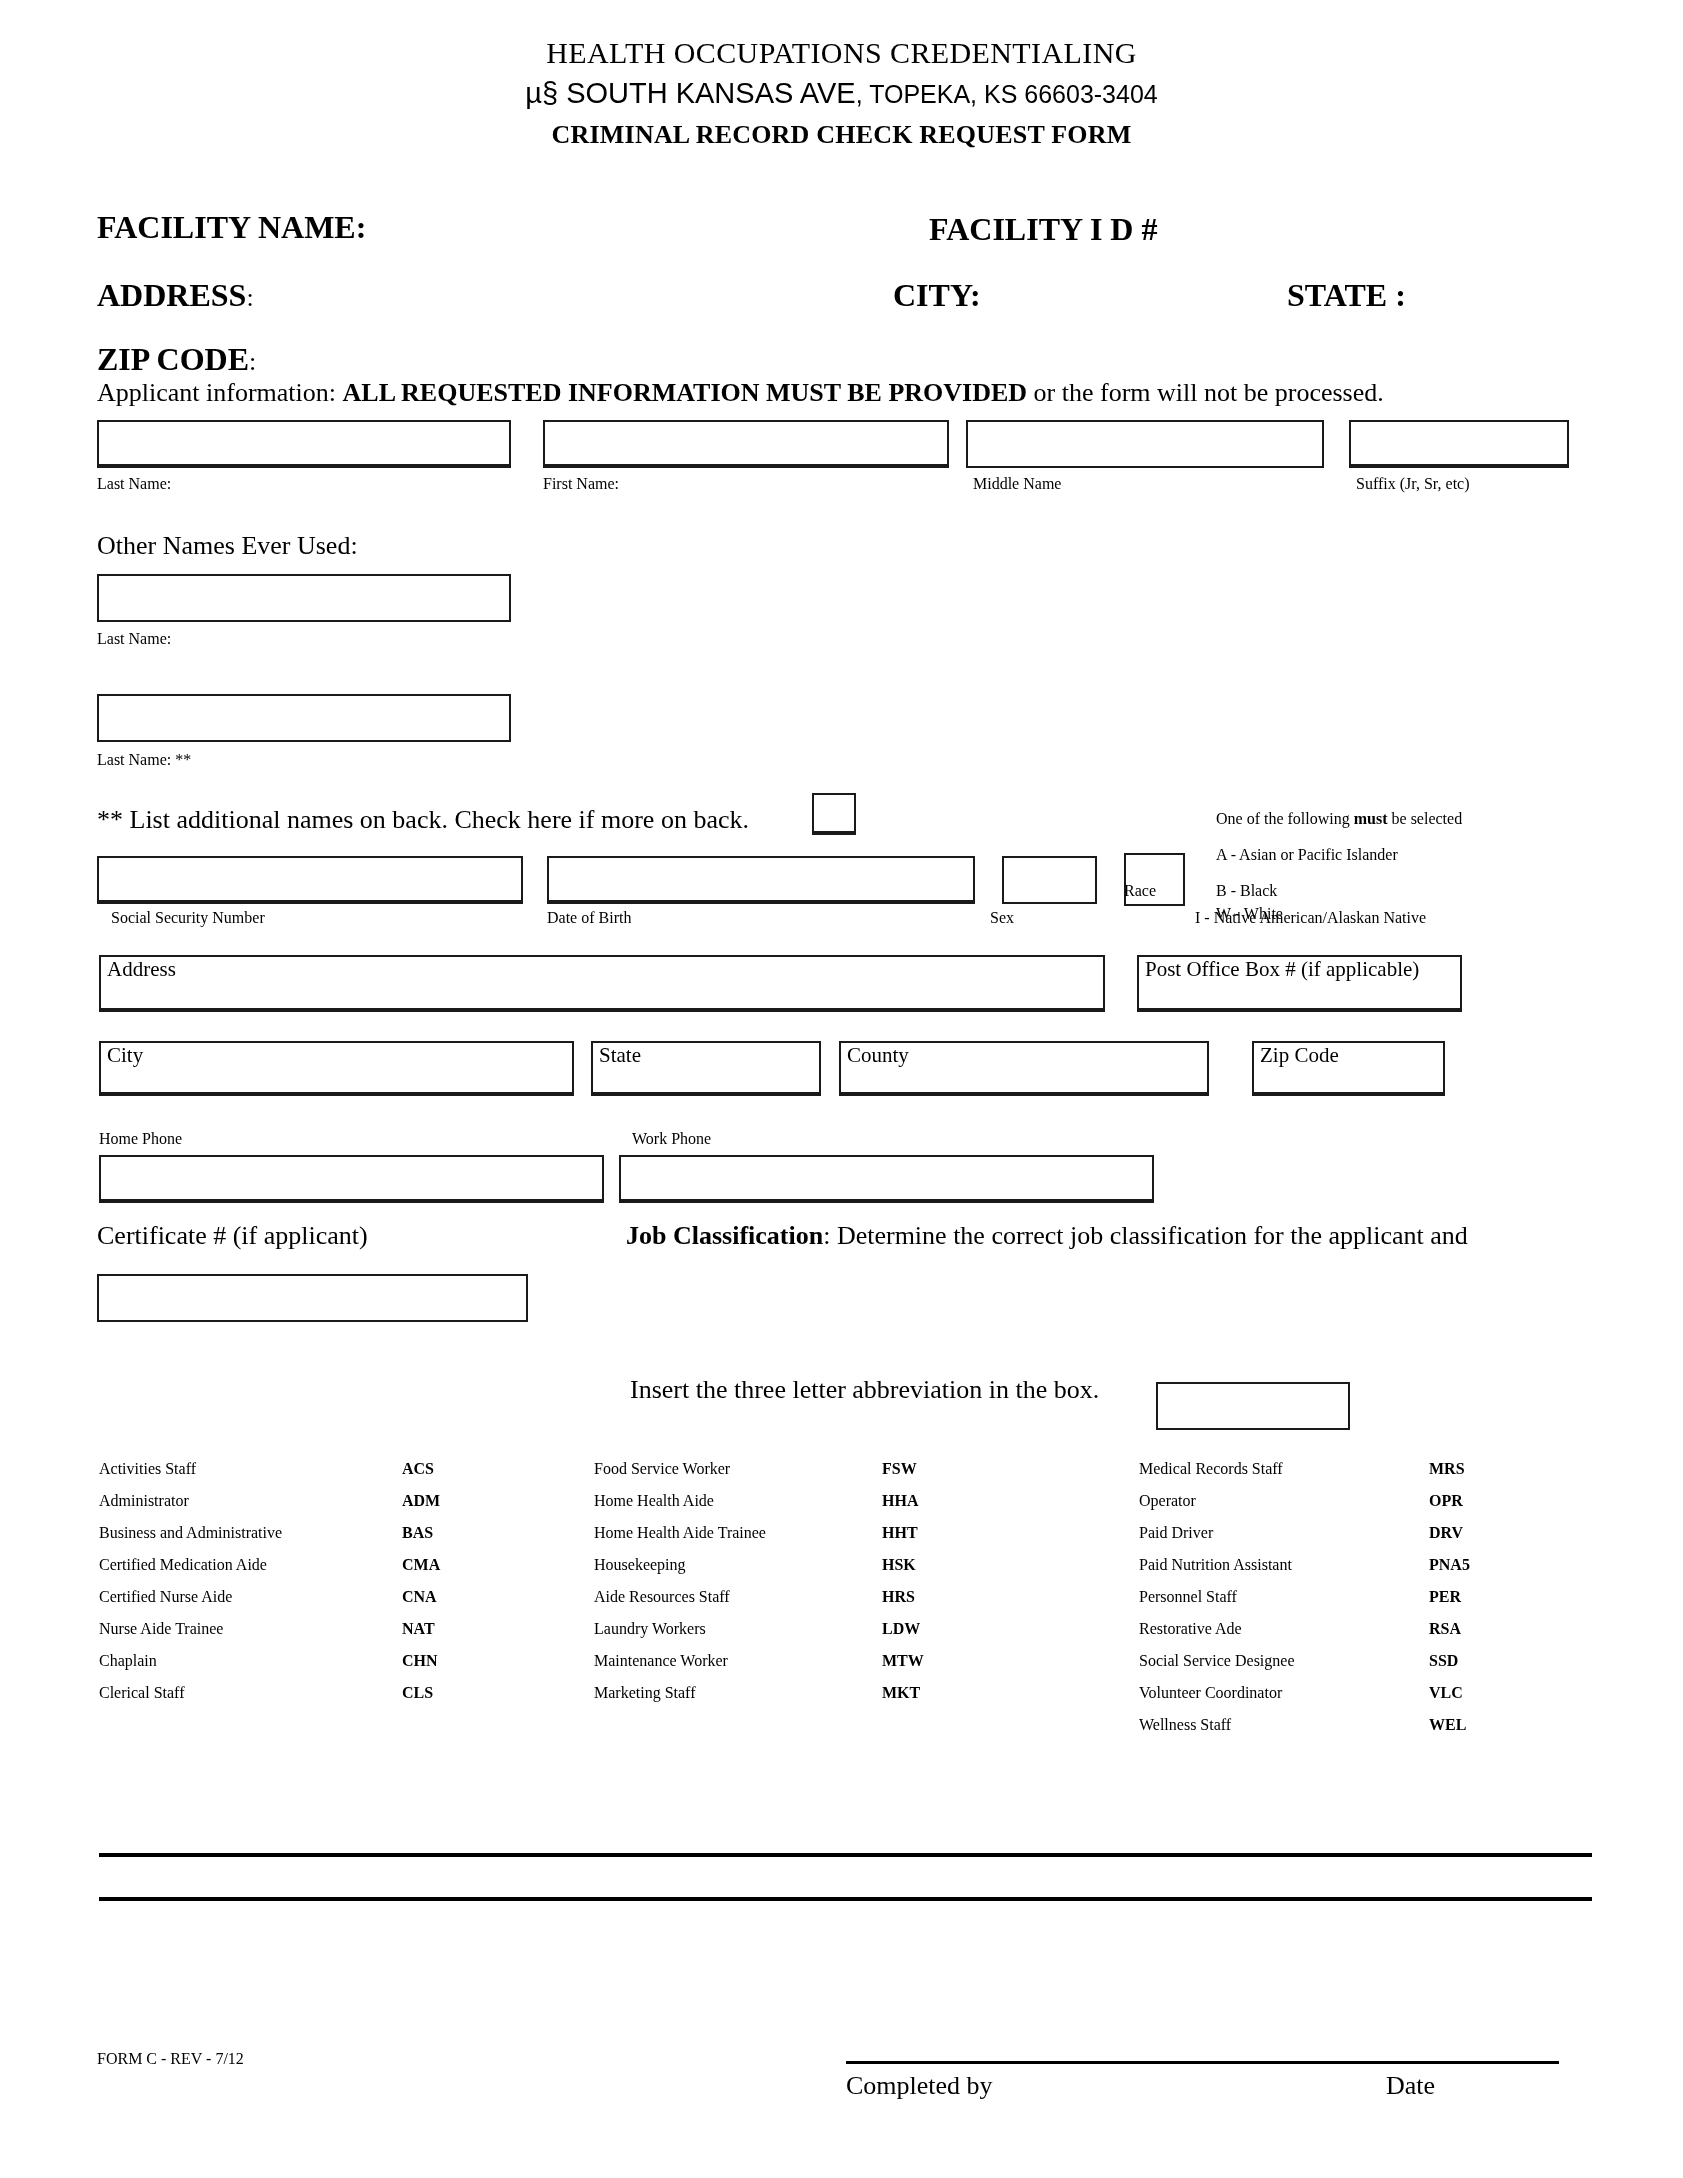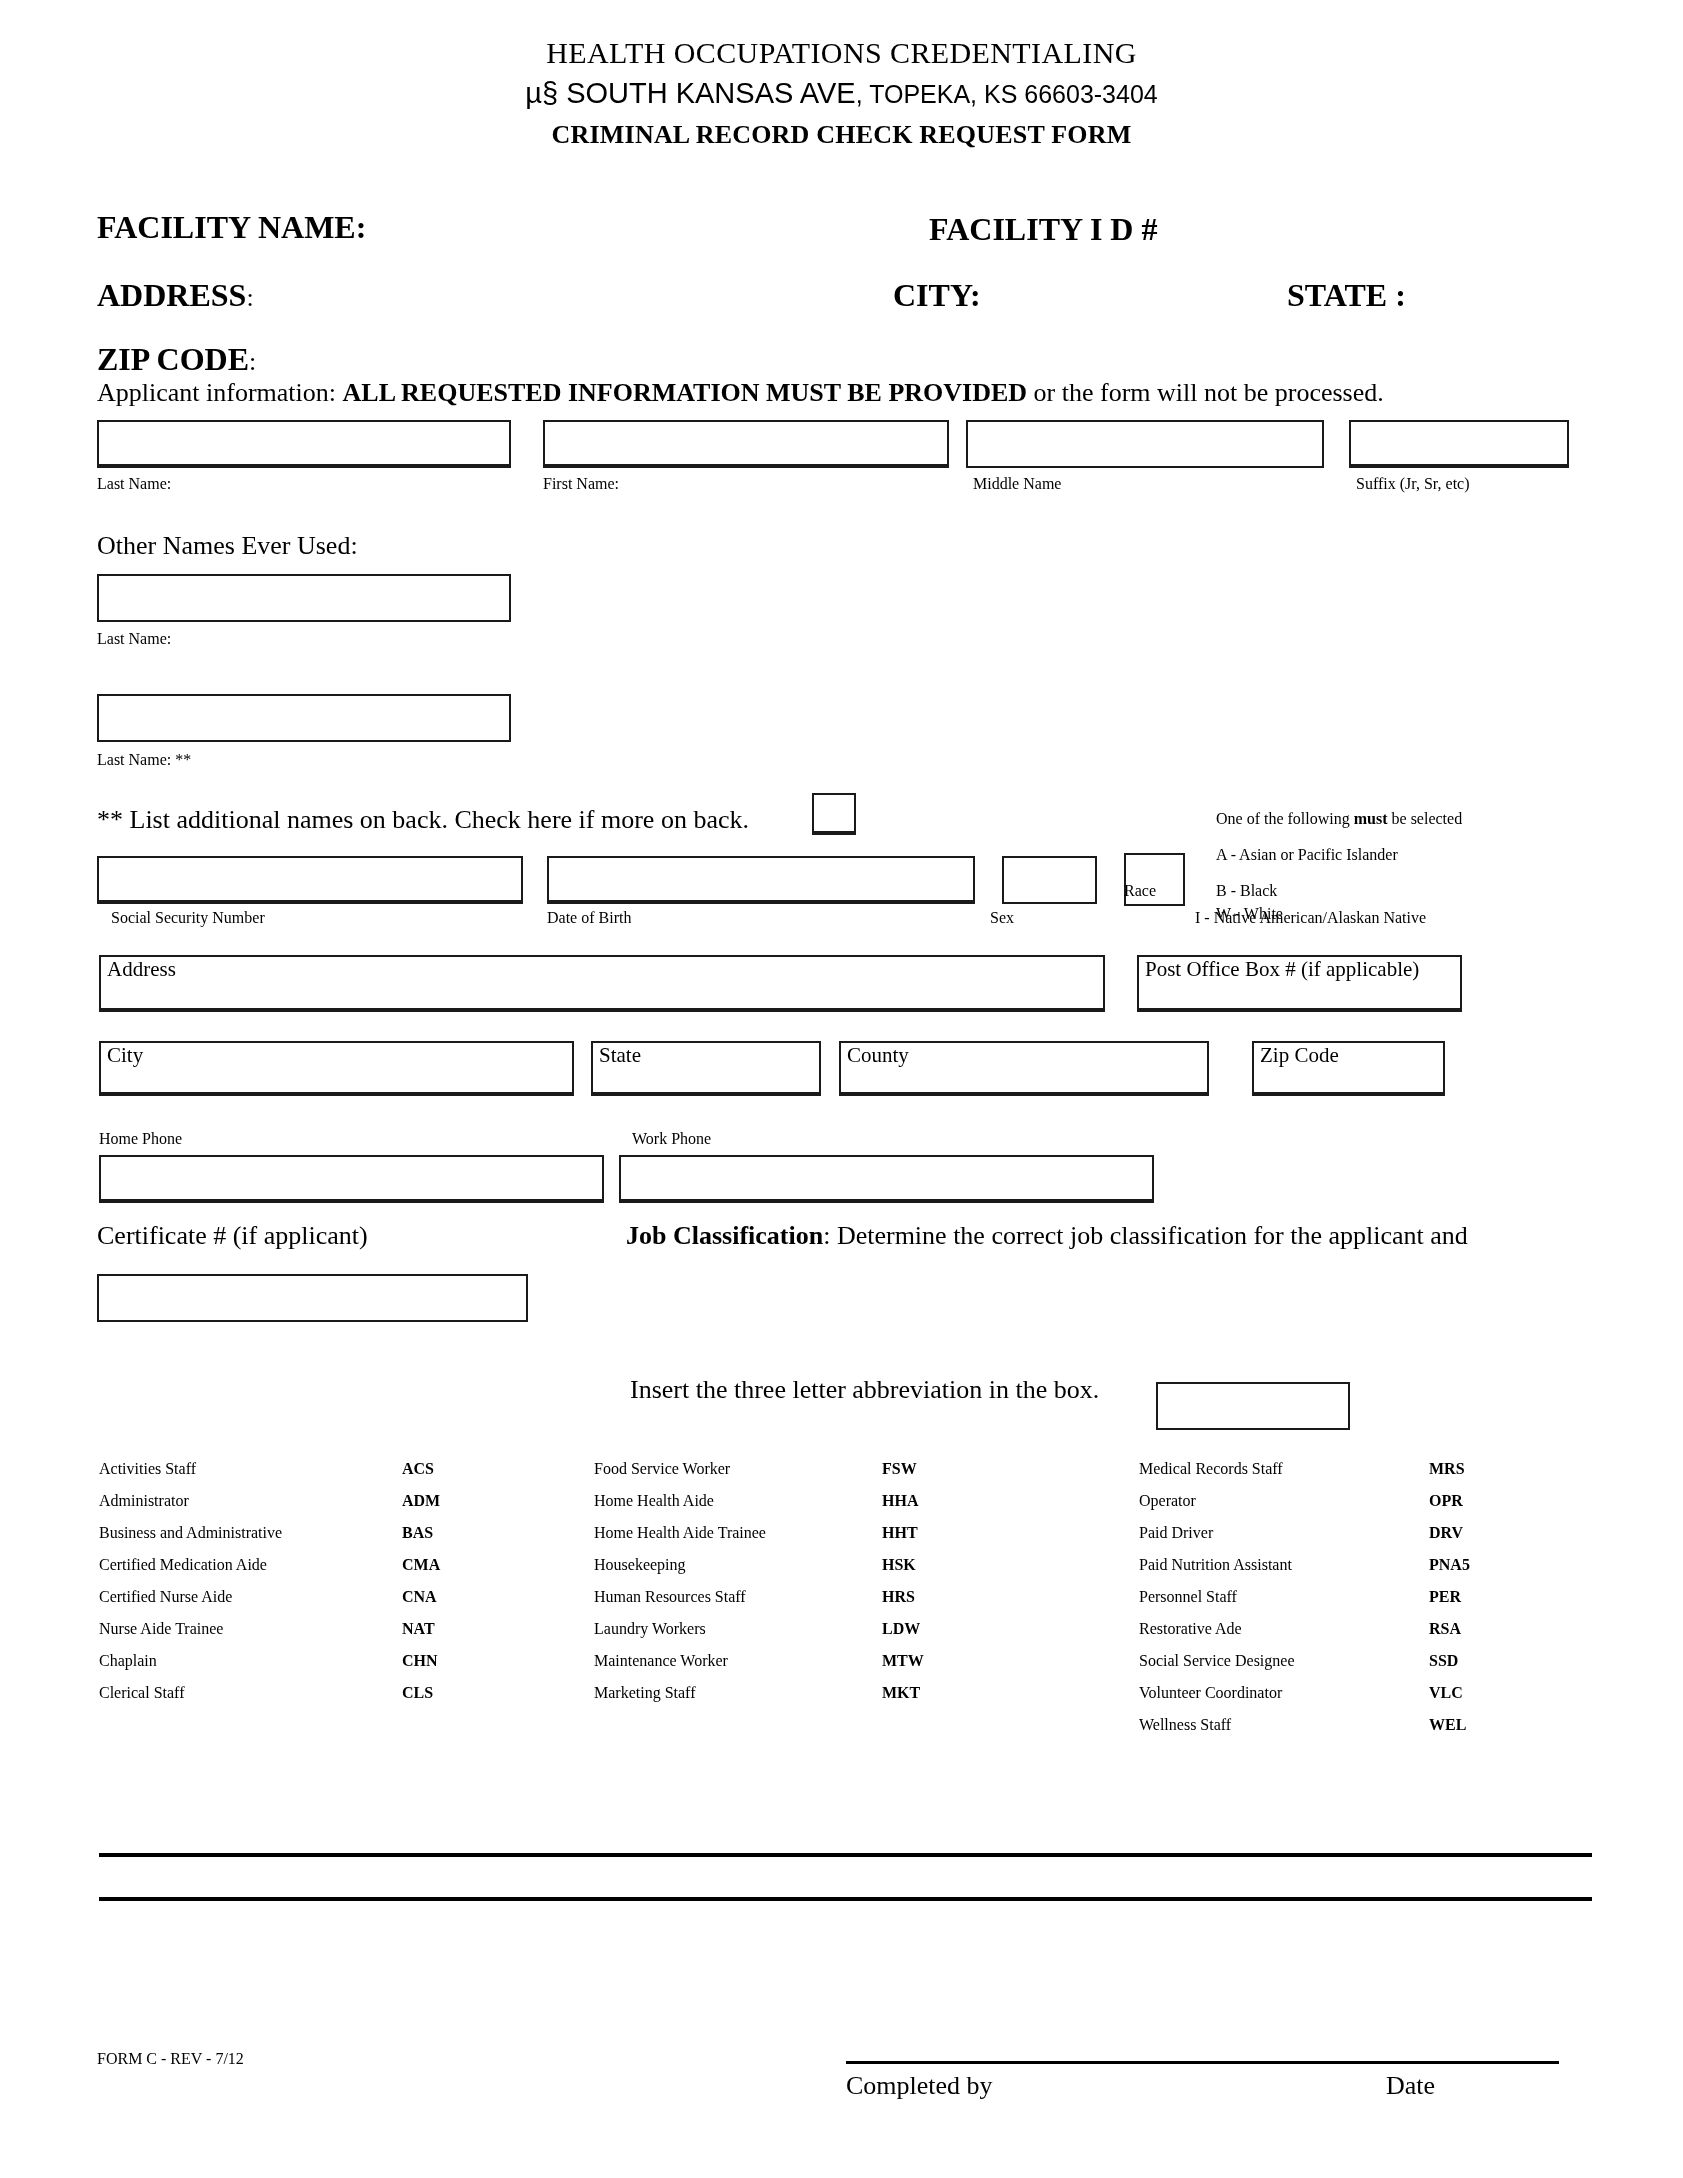--- a/index.html
+++ b/index.html
@@ -250,21 +250,21 @@
       </tr>
       <tr>
         <td>Home Health Aide Trainee</td>
         <td class="code">HHT</td>
       </tr>
       <tr>
         <td>Housekeeping</td>
         <td class="code">HSK</td>
       </tr>
       <tr>
-        <td>Human Resources Staff</td>
+        <td>Aide Resources Staff</td>
         <td class="code">HRS</td>
       </tr>
       <tr>
         <td>Laundry Workers</td>
         <td class="code">LDW</td>
       </tr>
       <tr>
         <td>Maintenance Worker</td>
         <td class="code">MTW</td>
       </tr>

